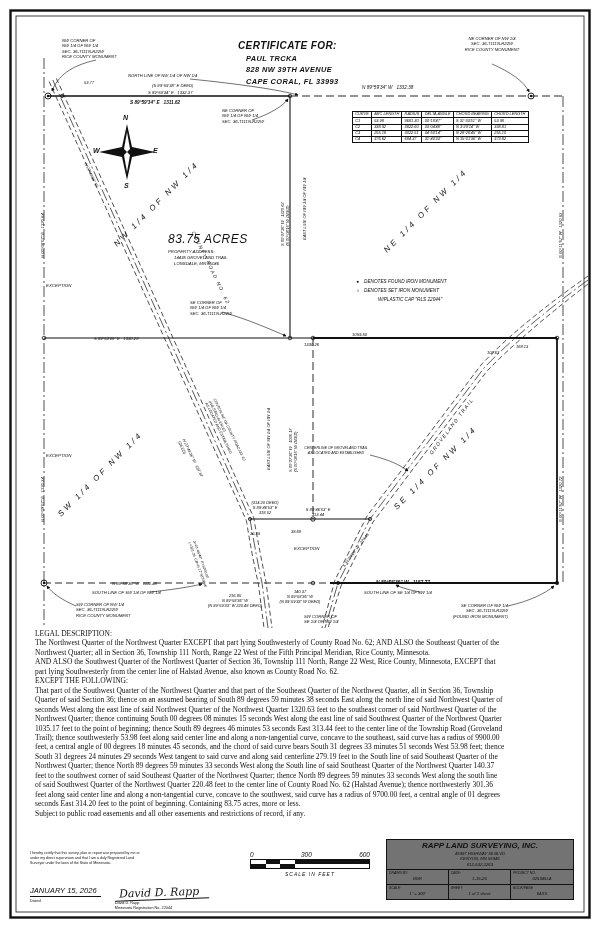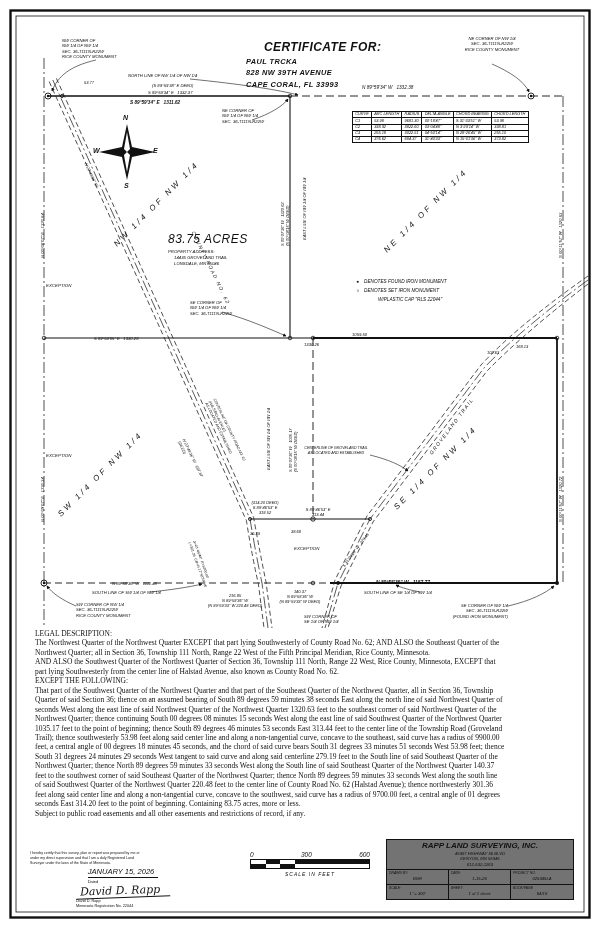--- a/index.html
+++ b/index.html
@@ -2,42 +2,42 @@
 <html><head>
 <meta charset="utf-8">
 <style>
   html,body{margin:0;padding:0;background:#e8e8e8;}
   #sheet{position:relative;width:600px;height:928px;background:#ffffff;overflow:hidden;
          font-family:"Liberation Sans",sans-serif;color:#111;}
   #linework{position:absolute;left:0;top:0;}
   .ml{position:absolute;font-style:italic;white-space:pre;line-height:1.3;transform-origin:0 0;color:#111;}
   
   #certificate{position:absolute;left:238px;top:40px;font-style:italic;font-weight:bold;}
-  #certificate .t{font-size:12px;letter-spacing:.4px;margin-left:26px;}
+  #certificate .t{font-size:10px;letter-spacing:.4px;}
   #certificate .l{font-size:7.4px;margin-left:8px;margin-top:2.6px;letter-spacing:.4px;}
   
   #curve-table{position:absolute;left:352px;top:111px;border-collapse:collapse;background:#fff;}
   #curve-table th,#curve-table td{border:.6px solid #111;font-size:3.9px;font-style:italic;font-weight:normal;
      padding:.4px 2.2px;line-height:1.15;white-space:nowrap;text-align:left;}
   
   #acres{position:absolute;left:168px;top:232px;font-style:italic;}
   #acres .big{font-size:12px;letter-spacing:.5px;}
   #acres .sm{font-size:4.3px;margin-top:3px;}
   #acres .sm2{font-size:4.3px;margin-left:6px;margin-top:1px;}
   
   #legend{position:absolute;left:352px;top:278px;font-style:italic;font-size:4.7px;line-height:1.9;}
   #legend .row span.sym{display:inline-block;width:12px;text-align:center;font-style:normal;}
   #legend .indent{margin-left:26px;}
   
   #legal{position:absolute;left:35px;top:629px;width:542px;font-family:"Liberation Serif",serif;
          font-size:7.5px;line-height:9.45px;color:#111;}
   
   #cert-block{position:absolute;left:30px;top:851px;width:200px;}
   #cert-block .cl{font-size:3.6px;line-height:1.35;}
-  #sig-row{display:flex;margin-top:1px;align-items:center;flex-direction:column;}
+  #sig-row{display:flex;margin-top:20px;align-items:flex-start;}
   .sig-cell{margin-right:14px;}
   #date-val{font-size:7.6px;font-style:italic;border-bottom:.8px solid #111;padding:0 4px 1px 0;white-space:nowrap;}
   #dated-lab{font-size:4px;margin-top:1px;}
   #sig-val{font-family:"DejaVu Serif",serif;font-style:italic;font-size:11px;border-bottom:.8px solid #111;
            padding:0 10px 0 4px;transform:rotate(-2deg);white-space:nowrap;}
   #sig-name,#sig-reg{font-size:3.8px;margin-top:1px;}
   #scalebar{position:absolute;left:250px;top:851px;width:120px;}
   #scale-nums{display:flex;justify-content:space-between;font-size:6.5px;font-style:italic;}
   #bar{margin-top:1px;border:.9px solid #111;height:8px;}
   #bar .half{height:4px;}

